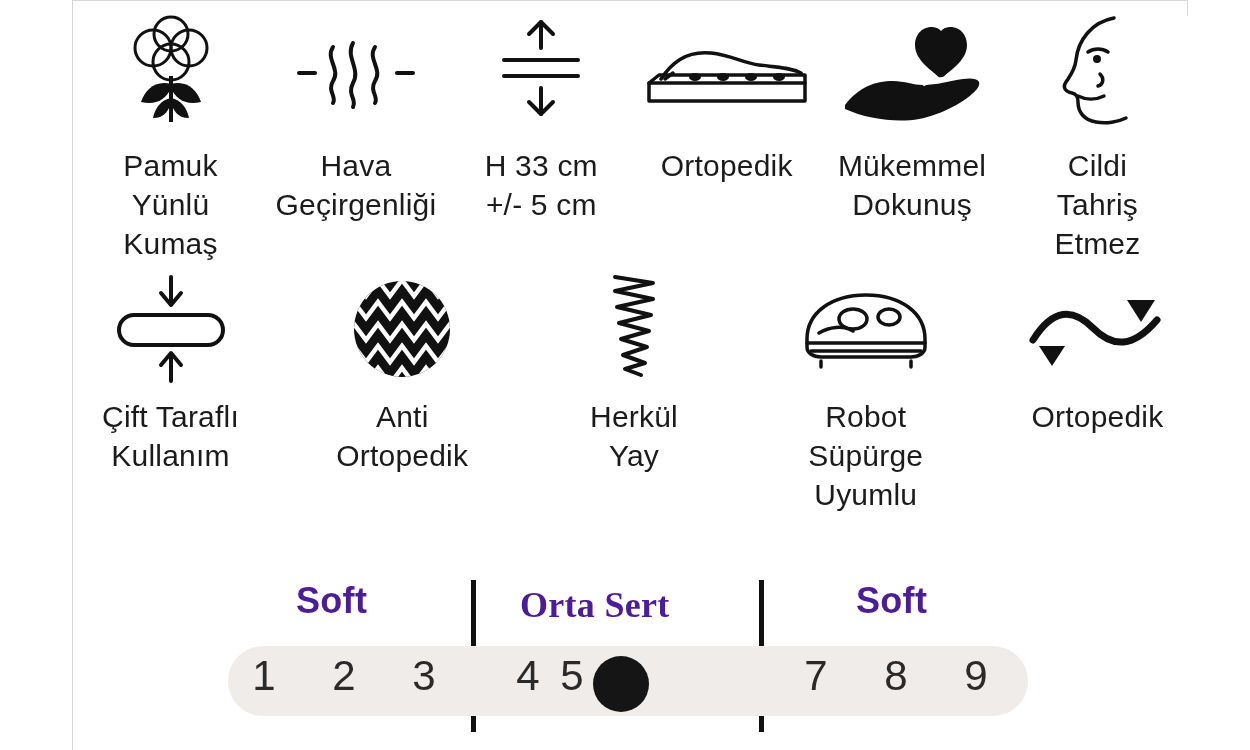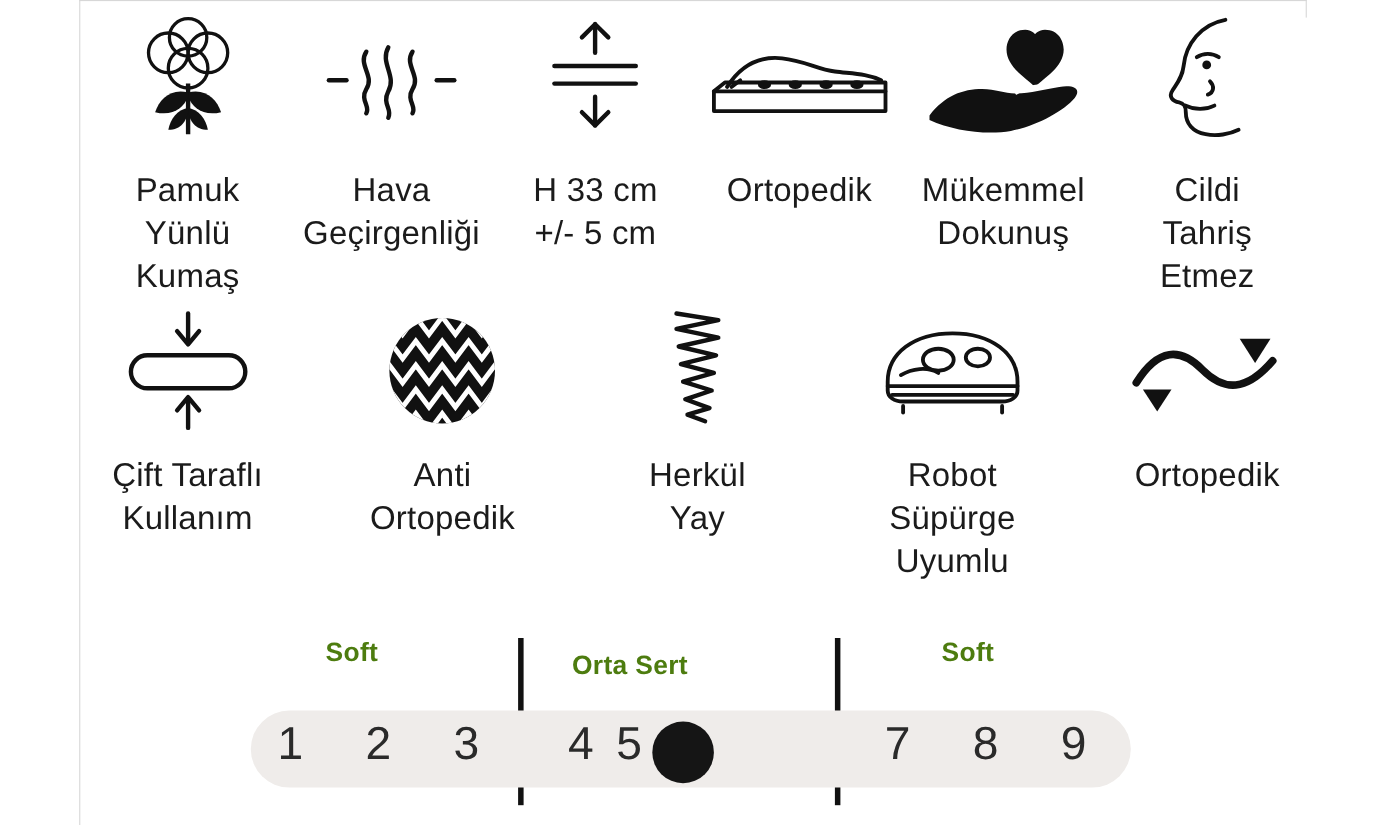--- a/index.html
+++ b/index.html
@@ -63,21 +63,21 @@
     flex-direction: column;
     align-items: center;
   }
   .icon-box {
     height: 140px;
     display: flex;
     align-items: center;
     justify-content: center;
   }
   .feature-label {
-    margin-top: 10px;
+    margin-top: 2px;
     text-align: center;
     font-size: 30px;
     line-height: 39px;
     color: #1b1b1b;
     white-space: pre-line;
     letter-spacing: 0.2px;
   }
   .row2 .icon-box {
     height: 132px;
   }
@@ -88,27 +88,27 @@
     left: 228px;
     top: 580px;
     width: 800px;
   }
   .scale-headers {
     position: relative;
     height: 56px;
   }
   .scale-head {
     position: absolute;
-    font-size: 24px;
+    font-size: 36px;
     font-weight: bold;
-    color: #4d7c0f;
+    color: #4c1d95;
     letter-spacing: 0.3px;
   }
   .scale-head.soft { left: 68px; top: 0; }
-  .scale-head.medium { left: 292px; top: 12px; }
+  .scale-head.medium { left: 292px; top: 4px; font-family: Liberation Serif, serif; }
   .scale-head.hard { left: 628px; top: 0; }
 
   .divider {
     position: absolute;
     width: 5px;
     background: #111111;
     top: 0;
     height: 152px;
   }
   .divider.d1 { left: 243px; }

